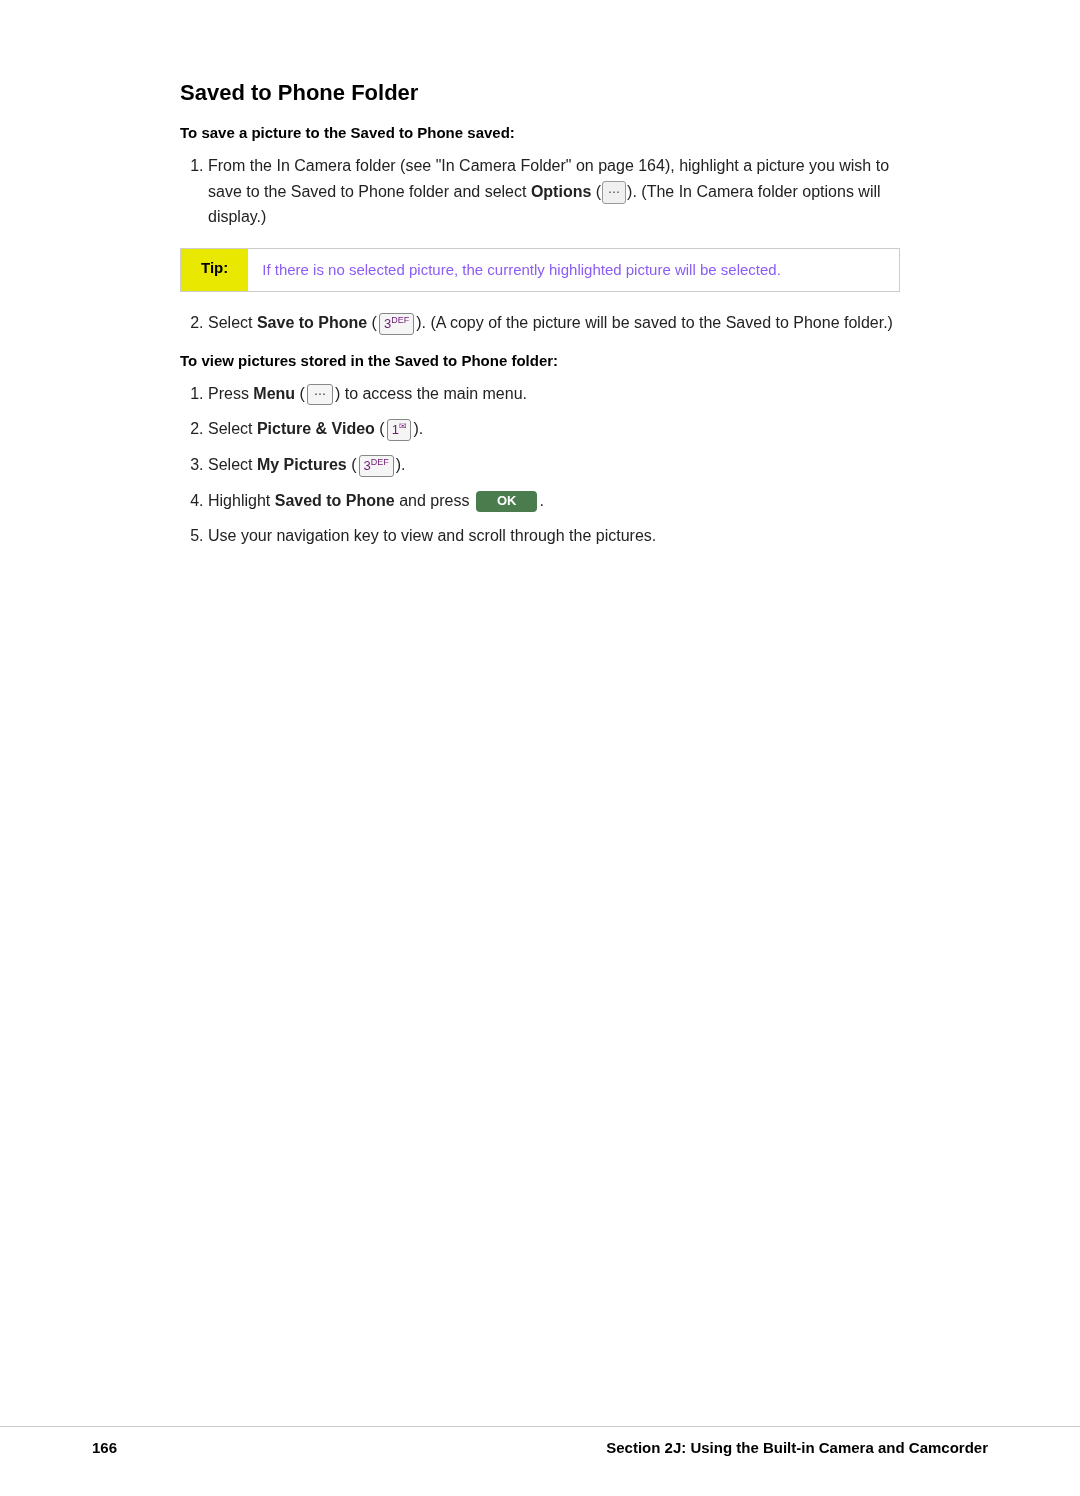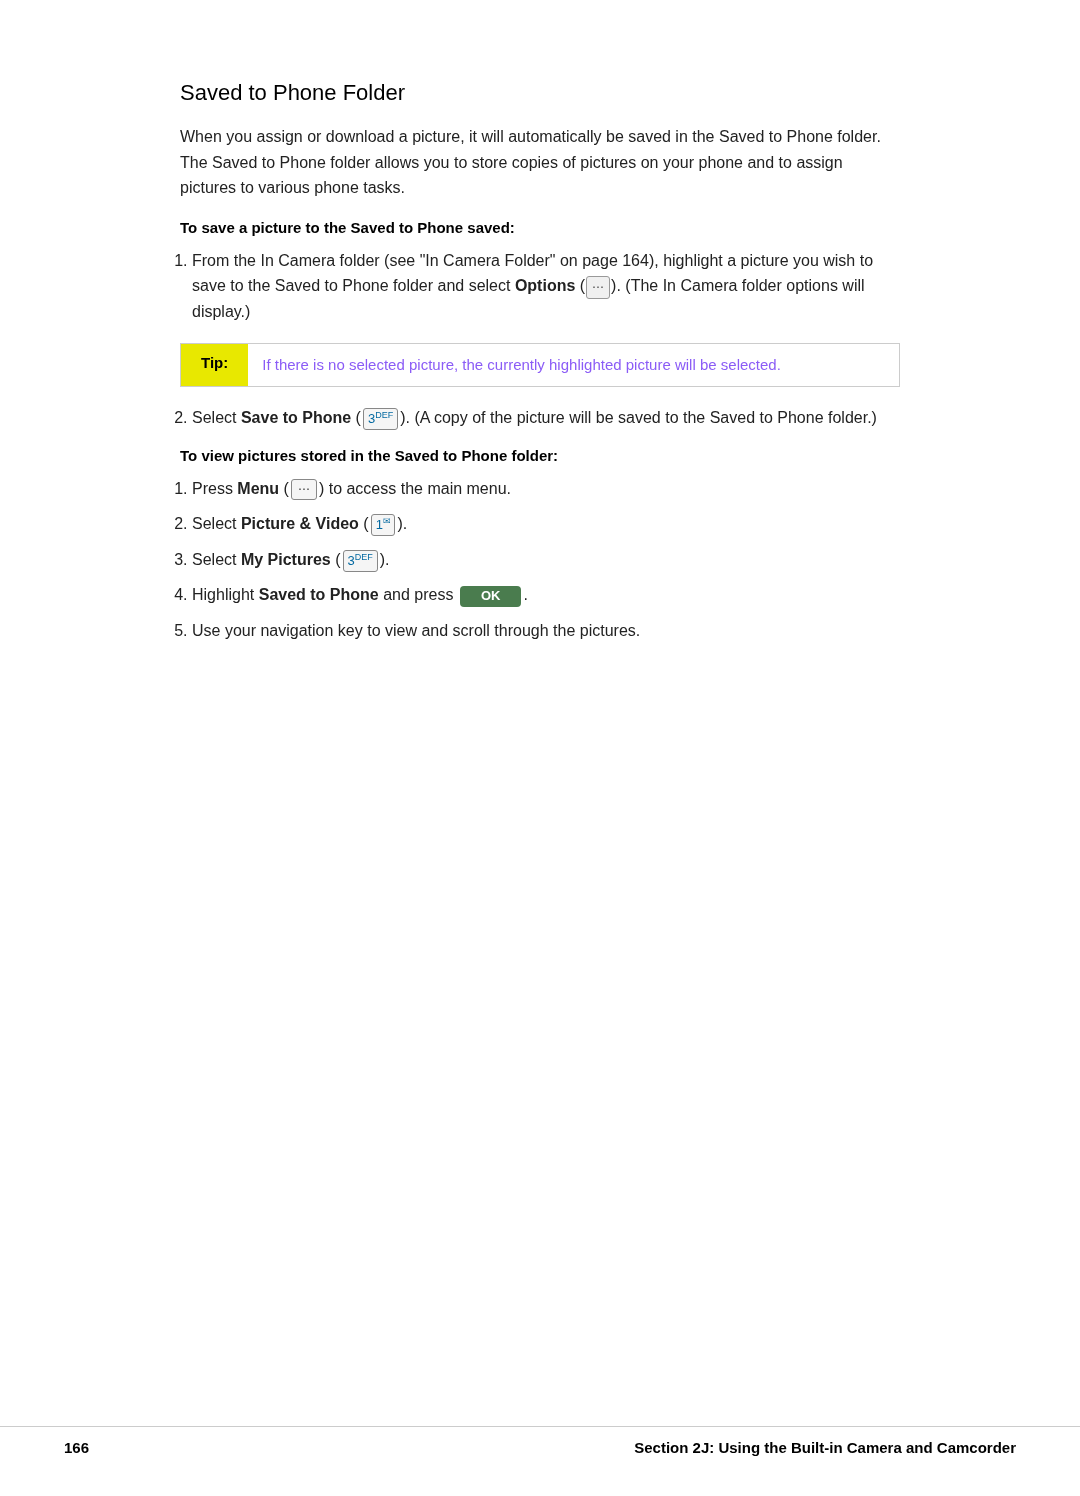--- a/index.html
+++ b/index.html
@@ -18,41 +18,41 @@
       position: relative;
     }
 
     .page-container {
       padding: 80px 180px 80px 180px;
       max-width: 1080px;
     }
 
     h1.section-title {
       font-size: 22px;
-      font-weight: normal;
+      font-weight: bold;
       margin-bottom: 18px;
       color: #000;
     }
 
     .intro-text {
       font-size: 16px;
       line-height: 1.6;
       margin-bottom: 18px;
       color: #222;
     }
 
     .subsection-label {
       font-size: 15px;
       font-weight: bold;
       margin-bottom: 12px;
       color: #000;
     }
 
     ol {
-      margin-left: 12px;
+      margin-left: 28px;
       margin-bottom: 16px;
     }
 
     ol li {
       font-size: 16px;
       line-height: 1.6;
       margin-bottom: 10px;
       color: #222;
     }
 
@@ -81,21 +81,21 @@
     }
 
     .inline-icon {
       display: inline-block;
       vertical-align: middle;
       font-size: 13px;
       border: 1px solid #888;
       border-radius: 3px;
       padding: 1px 4px;
       background: #f5f5f5;
-      color: #0369a1;
+      color: #701a75;
       font-family: Arial, sans-serif;
       line-height: 1.3;
       white-space: nowrap;
       margin: 0 2px;
     }
 
     .inline-icon-menu {
       display: inline-block;
       vertical-align: middle;
       font-size: 12px;
@@ -126,21 +126,21 @@
     }
 
     .page-footer {
       position: absolute;
       bottom: 40px;
       left: 0;
       right: 0;
       display: flex;
       justify-content: space-between;
       align-items: center;
-      padding: 0 64px;
+      padding: 0 92px;
       border-top: 1px solid #ccc;
       padding-top: 12px;
     }
 
     .footer-page-num {
       font-size: 15px;
       font-weight: bold;
       color: #000;
     }
 
@@ -166,21 +166,20 @@
       margin: 0 1px;
     }
   </style>
 </head>
 <body>
 
 <div class="page-container">
 
   <h1 class="section-title">Saved to Phone Folder</h1>
 
-  <p class="intro-text">When you assign or download a picture, it will automatically be saved in the Saved to Phone folder. The Saved to Phone folder allows you to store copies of pictures on your phone and to assign pictures to various phone tasks.</p>
 
   <p class="subsection-label">To save a picture to the Saved to Phone saved:</p>
 
   <ol>
     <li>
       From the In Camera folder (see "In Camera Folder" on page 164), highlight a picture you wish to save to the Saved to Phone folder and select <b>Options</b> (<span class="options-icon">⋯</span>). (The In Camera folder options will display.)
     </li>
   </ol>
 
   <div class="tip-box">

